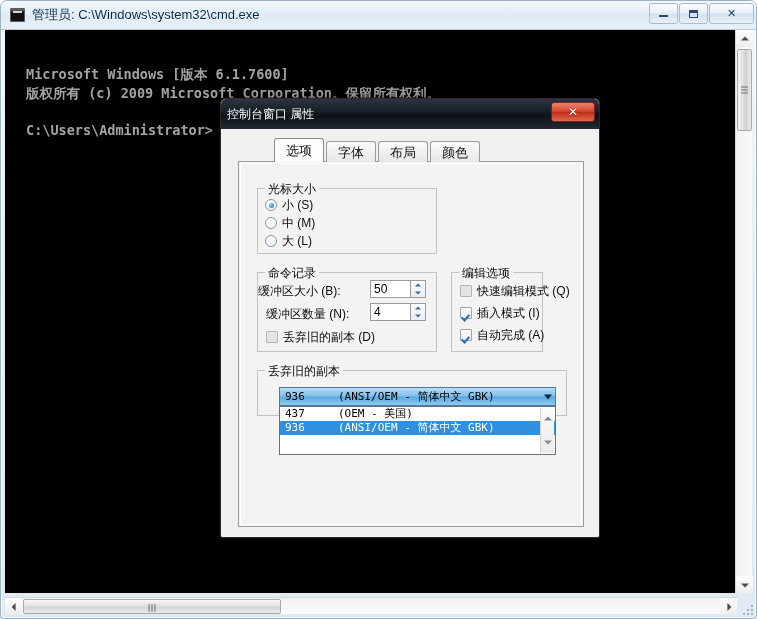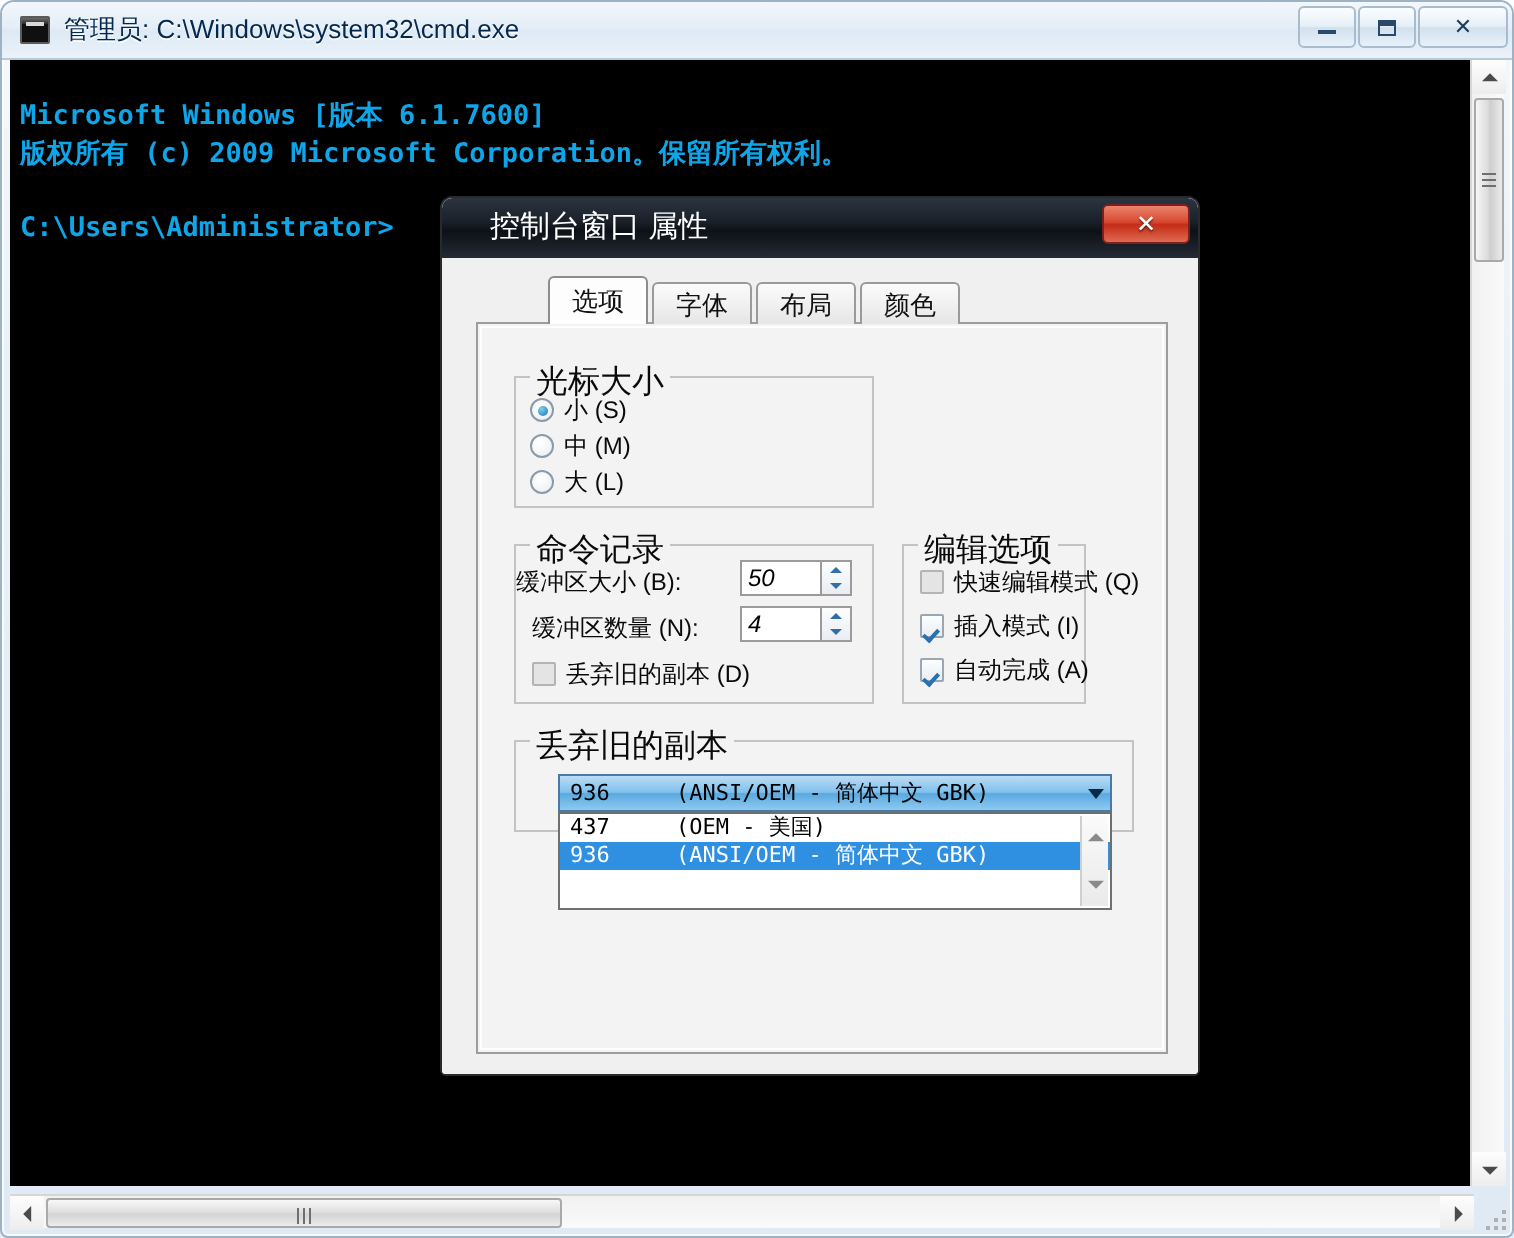--- a/index.html
+++ b/index.html
@@ -60,23 +60,23 @@
   .mini-bar{width:9px;height:2px;background:#27496b;margin-top:5px;}
   .maxi-box{width:9px;height:8px;border:1px solid #27496b;box-sizing:border-box;}
   .maxi-box:after{content:"";display:block;height:2px;background:#27496b;}
 
   
   .console{
     position:absolute;left:4px;top:29px;width:732px;height:563px;
     background:#000;overflow:hidden;
   }
   .console pre{
-    margin:0;padding:19px 0 0 5px;
+    margin:16px;padding:19px 0 0 5px;
     font-family:"DejaVu Sans Mono","Liberation Mono",monospace;
-    font-size:13.5px;line-height:18.5px;color:#0ea5e9;
+    font-size:13.5px;line-height:18.5px;color:#a3a3a3;
     white-space:pre;letter-spacing:0px;font-weight:bold;
   }
 
   
   .vsb{
     position:absolute;right:4px;top:29px;width:17px;height:563px;
     background:linear-gradient(90deg,#f1f1f1,#fafafa);
     border-left:1px solid #d6d6d6;box-sizing:border-box;
   }
   .sbbtn{width:17px;height:17px;position:relative;
@@ -121,22 +121,22 @@
     box-shadow:0 5px 18px rgba(0,0,0,.55), 0 0 0 1px rgba(0,0,0,.25);
     box-sizing:border-box;overflow:hidden;
   }
   .dlg-title{
     position:absolute;left:0;top:0;width:100%;height:30px;
     background:linear-gradient(180deg,#2b3440 0%,#1a2029 40%,#0d1117 55%,#242b34 100%);
     border-radius:5px 5px 0 0;
     border-bottom:1px solid #0a0d11;
   }
   .dlg-title-txt{
-    position:absolute;left:24px;top:6px;height:18px;line-height:18px;
-    font-size:15px;color:#ffffff;white-space:nowrap;
+    position:absolute;left:6px;top:6px;height:18px;line-height:18px;
+    font-size:12px;color:#ffffff;white-space:nowrap;
   }
   .dlg-close{
     position:absolute;right:4px;top:3px;width:44px;height:20px;
     border:1px solid #7d1f1f;border-radius:3px;box-sizing:border-box;
     background:linear-gradient(180deg,#e9846d 0%,#d9472f 45%,#c32c16 52%,#e06a52 100%);
     color:#fff;font-size:12px;font-weight:bold;
     display:flex;align-items:center;justify-content:center;
     text-shadow:0 1px 1px rgba(0,0,0,.5);
   }
   .dlg-body{
@@ -163,21 +163,21 @@
   }
   .tabpanel:before{
     content:"";position:absolute;left:1px;top:1px;right:1px;bottom:1px;
     border:1px solid #ffffff;pointer-events:none;
   }
 
   
   .gb{position:absolute;border:1px solid #c3c3c3;box-sizing:border-box;background:transparent;}
   .gb-lbl{
     position:absolute;top:-8px;left:7px;background:#f3f3f3;padding:0 3px;
-    font-size:16px;color:#0a0a0a;white-space:nowrap;
+    font-size:12px;color:#0a0a0a;white-space:nowrap;
   }
 
   .radio{width:12px;height:12px;border-radius:50%;box-sizing:border-box;
     border:1px solid #8a9aa8;background:radial-gradient(circle at 40% 35%,#ffffff,#e8eef3);
     display:inline-block;vertical-align:-2px;position:relative;margin-right:5px;}
   .radio.on:after{content:"";position:absolute;left:2.5px;top:2.5px;width:5px;height:5px;border-radius:50%;
     background:radial-gradient(circle at 35% 30%,#7fd0f5,#1d74ad);}
   .chk{width:12px;height:12px;box-sizing:border-box;border:1px solid #9aa7b2;
     background:linear-gradient(180deg,#fcfdfe,#e9eef3);display:inline-block;vertical-align:-2px;
     margin-right:5px;position:relative;border-radius:1px;}
@@ -187,21 +187,21 @@
   }
   .chk.dim{background:#e4e4e4;border-color:#b4b4b4;}
 
   .row{position:absolute;font-size:12px;color:#0a0a0a;white-space:nowrap;line-height:14px;}
 
   .spin{position:absolute;height:18px;display:flex;}
   .spin input{
     width:40px;height:18px;box-sizing:border-box;
     border:1px solid #9b9b9b;border-right:none;background:#fff;
     font-family:"Liberation Sans",sans-serif;font-size:12px;color:#000;
-    padding:0 3px;outline:none;font-style:italic;
+    padding:0 3px;outline:none;
   }
   .spin .btns{width:16px;height:18px;box-sizing:border-box;
     border:1px solid #9b9b9b;background:linear-gradient(180deg,#fdfdfd,#e9eef4);
     display:flex;flex-direction:column;}
   .spin .btns div{flex:1;position:relative;}
   .sp-up{border-left:3px solid transparent;border-right:3px solid transparent;border-bottom:3px solid #2f6ea8;
     position:absolute;left:50%;top:50%;transform:translate(-50%,-50%);}
   .sp-dn{border-left:3px solid transparent;border-right:3px solid transparent;border-top:3px solid #2f6ea8;
     position:absolute;left:50%;top:50%;transform:translate(-50%,-50%);}
 

